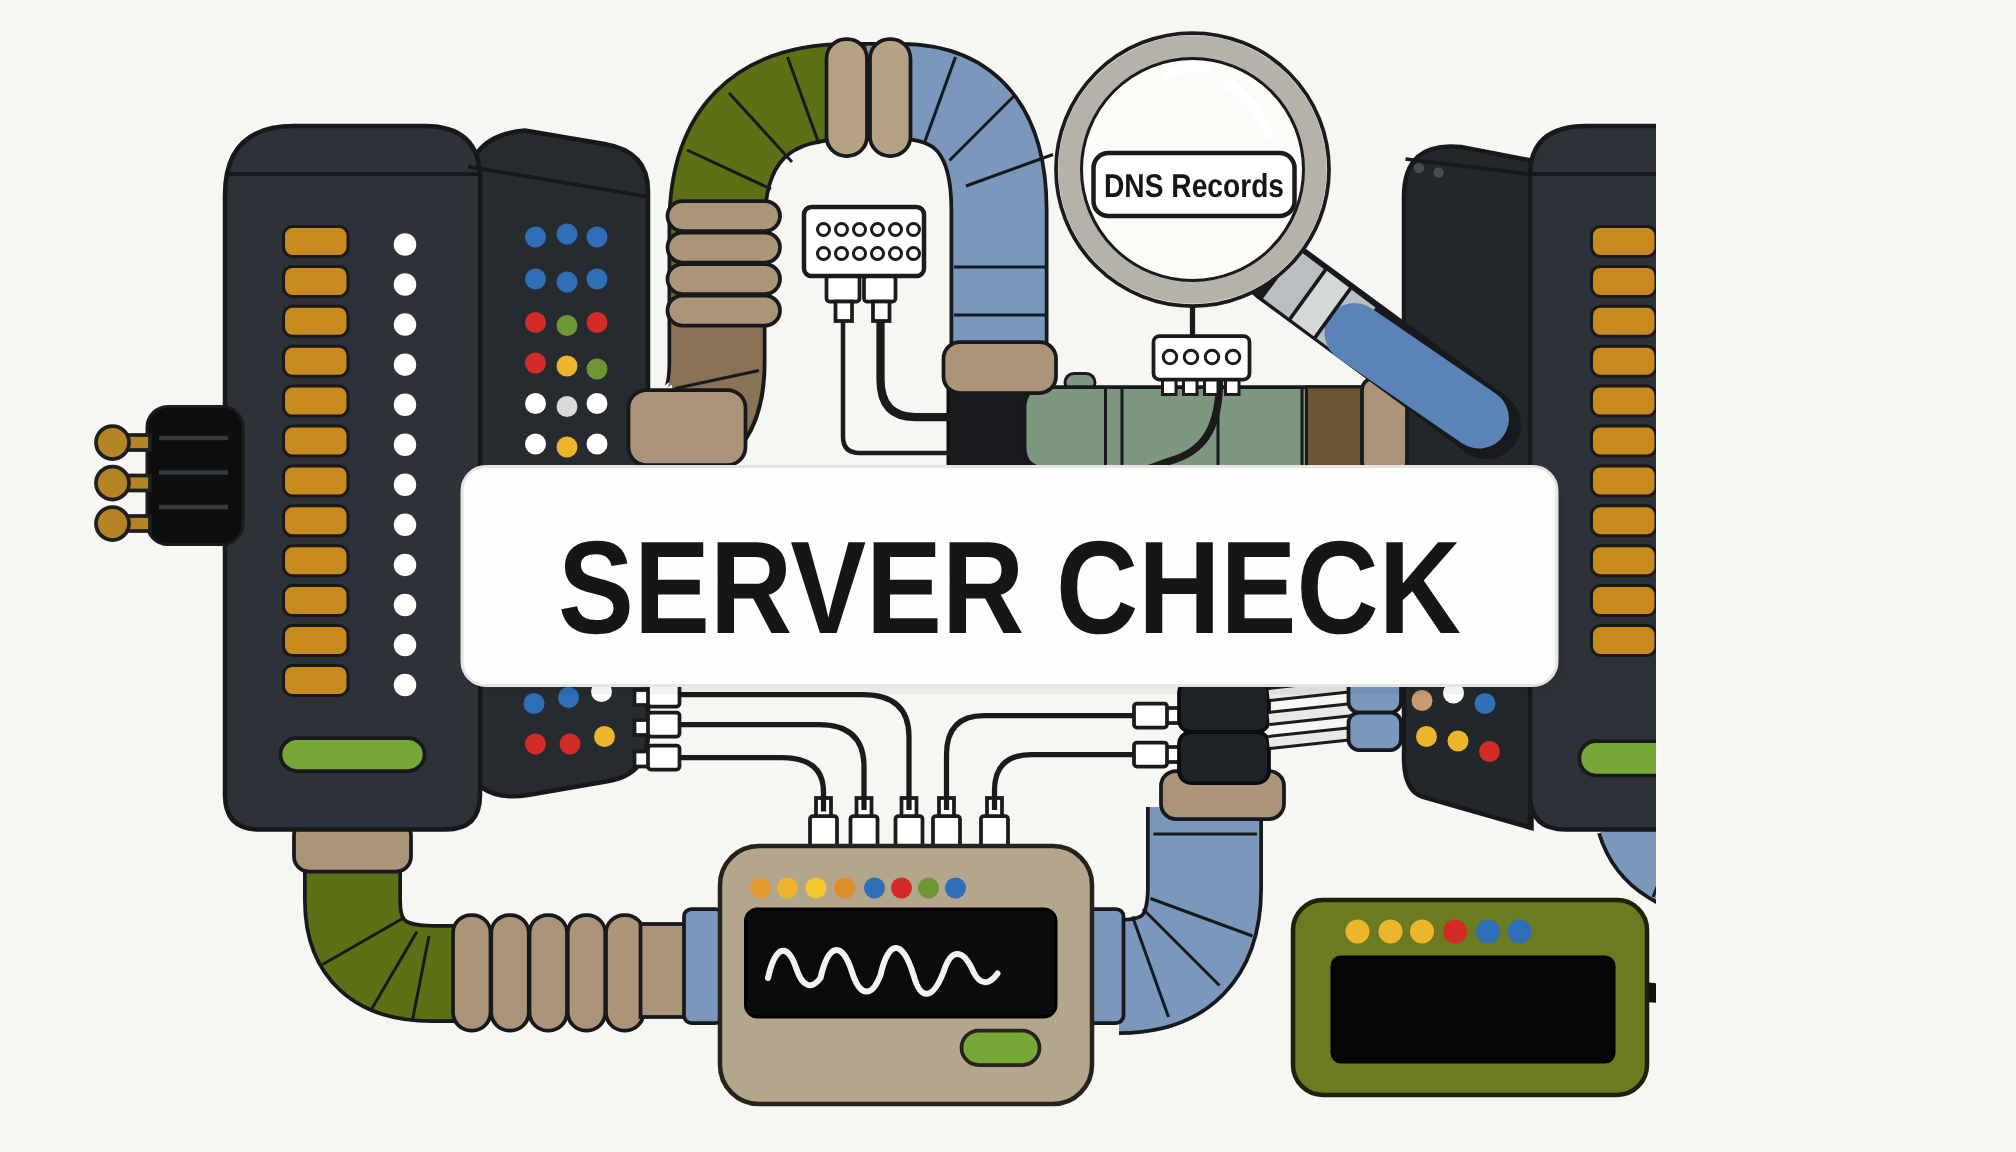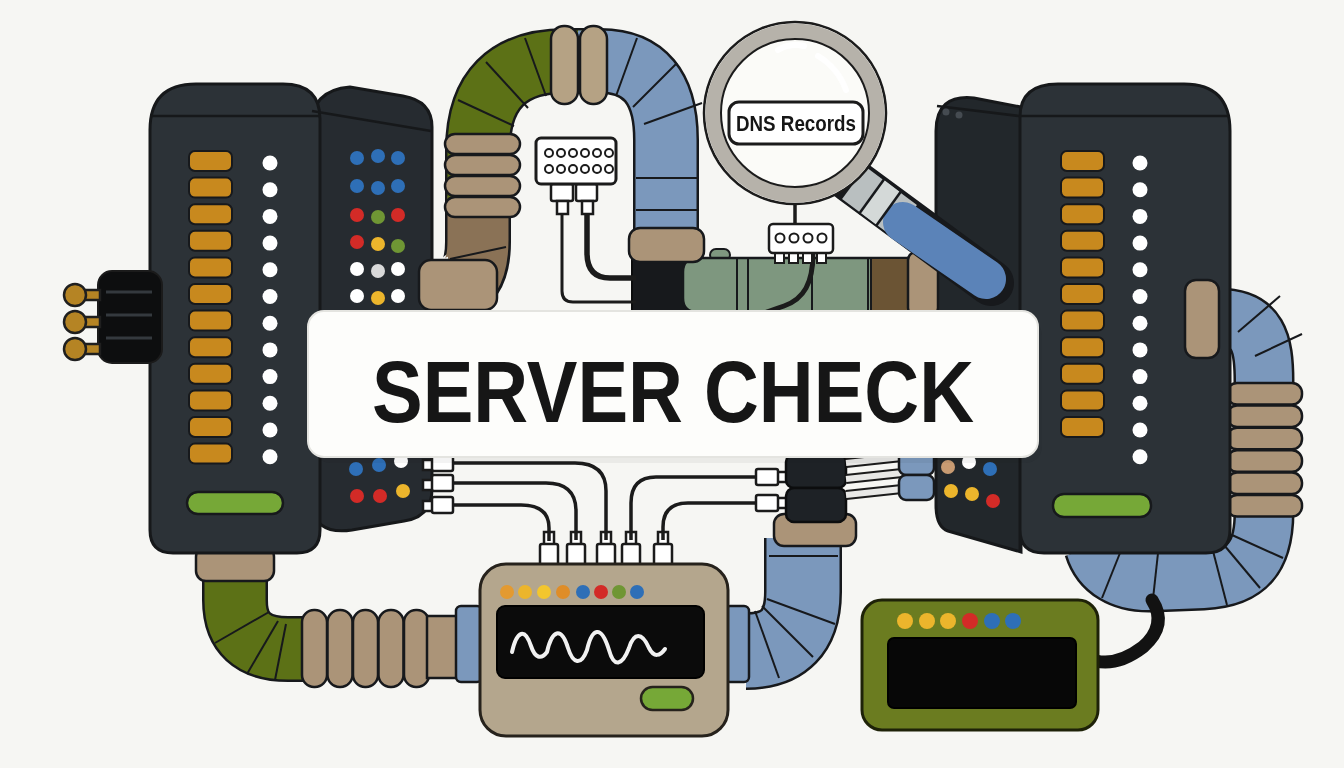--- a/index.html
+++ b/index.html
@@ -1,16 +1,16 @@
 <!DOCTYPE html>
 <html><head>
 <meta charset="utf-8">
 <style>
   html,body{margin:0;padding:0;background:#f6f6f3;}
-  .stage{width:1344px;height:768px;position:relative;overflow:hidden;font-family:"Liberation Sans",sans-serif;}
+  .stage{width:1104px;height:768px;position:relative;overflow:hidden;font-family:"Liberation Sans",sans-serif;}
   svg{display:block;}
   .ol{stroke:#17191c;}
   .t-title{font-family:"Liberation Sans",sans-serif;font-weight:bold;fill:#161616;}
   .t-label{font-family:"Liberation Sans",sans-serif;font-weight:bold;fill:#161616;}
 </style>
 </head>
 <body>
 
 <div class="stage">
 <svg width="1344" height="768" viewBox="0 0 1344 768">

